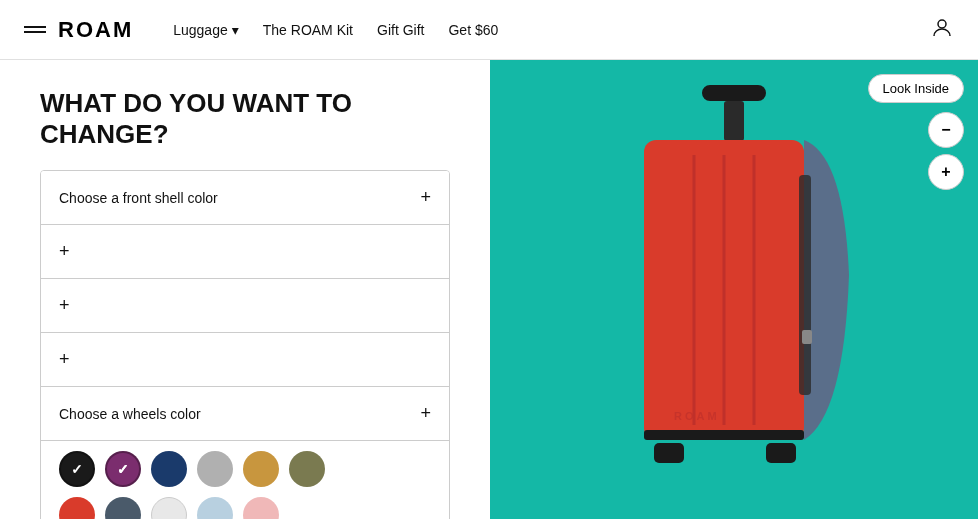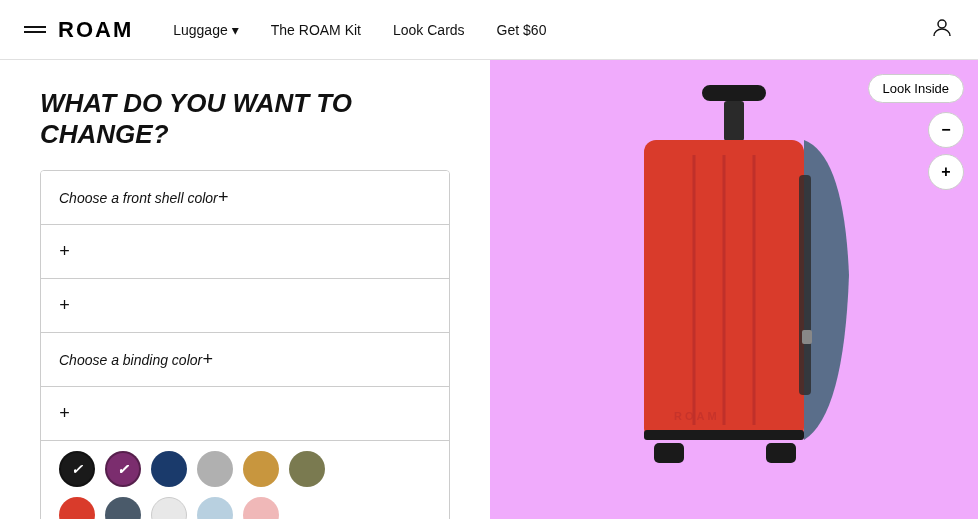--- a/index.html
+++ b/index.html
@@ -11,46 +11,46 @@
       padding: 0 24px; border-bottom: 1px solid #e0e0e0;
       position: relative;
     }
     .nav-logo {
       display: flex; align-items: center; gap: 8px;
       font-weight: 900; font-size: 22px; letter-spacing: 2px;
       margin-right: 40px;
     }
     .logo-lines { display: flex; flex-direction: column; gap: 3px; margin-right: 4px; }
     .logo-line { width: 22px; height: 2px; background: #111; }
-    .nav-links { display: flex; gap: 32px; align-items: center; }
+    .nav-links { display: flex; gap: 24px; align-items: center; }
     .nav-link {
       font-size: 14px; font-weight: 500; color: #111;
       text-decoration: none; cursor: pointer;
       display: flex; align-items: center; gap: 4px;
     }
     .nav-account {
       position: absolute; right: 24px; top: 50%; transform: translateY(-50%);
     }
 
     
     .main { display: flex; height: 459px; }
 
     
-    .left-panel { width: 490px; padding: 28px 40px; overflow-y: auto; font-style: italic; }
+    .left-panel { width: 490px; padding: 28px 40px; overflow-y: auto; }
     .page-title { font-size: 26px; font-weight: 900; text-transform: uppercase; margin-bottom: 20px; color: #111; }
 
     
     .accordion-container {
       border: 1px solid #ccc; border-radius: 4px; overflow: hidden;
     }
     .accordion-item {
       border-bottom: 1px solid #ccc;
       padding: 16px 18px;
       cursor: pointer;
-      display: flex; align-items: center;
+      display: flex; justify-content: space-between; align-items: center;
       background: #fff;
     }
     .accordion-item:last-child { border-bottom: none; }
     .accordion-item-label { font-size: 14px; font-weight: 500; color: #111; }
     .accordion-plus { font-size: 18px; color: #111; font-weight: 300; }
 
     
     .swatch-section {
       padding: 0 18px 16px 18px;
       border-bottom: 1px solid #ccc;
@@ -67,21 +67,21 @@
       position: absolute; top: 50%; left: 50%; transform: translate(-50%, -50%);
       color: #fff; font-size: 14px; font-weight: bold;
     }
     .swatch.selected { border-color: rgba(0,0,0,0.3); }
 
     
     .right-panel {
       flex: 1;
       position: relative;
       display: flex; align-items: center; justify-content: center;
-      background: #f0abfc;
+      background: #14b8a6;
       overflow: hidden;
     }
 
     
     .look-inside-btn {
       position: absolute; top: 14px; right: 14px;
       border: 1px solid #ccc; background: #fff;
       border-radius: 20px; padding: 6px 14px;
       font-size: 13px; cursor: pointer; font-weight: 500;
     }
@@ -112,21 +112,21 @@
   </div>
   <div class="nav-links">
     <a class="nav-link">
       <span>Luggage</span>
       <span>▾</span>
     </a>
     <a class="nav-link">
       <span>The ROAM Kit</span>
     </a>
     <a class="nav-link">
-      <span>Look Cards</span>
+      <span>Gift Gift</span>
     </a>
     <a class="nav-link">
       <span>Get $60</span>
     </a>
   </div>
   <div class="nav-account">
     <svg width="24" height="24" viewBox="0 0 24 24" fill="none" stroke="#111" stroke-width="1.5">
       <circle cx="12" cy="8" r="4"></circle>
       <path d="M4 20c0-4 3.6-7 8-7s8 3 8 7"></path>
     </svg>
@@ -147,25 +147,25 @@
 
       <div class="accordion-item">
         <span class="accordion-plus">+</span>
       </div>
 
       <div class="accordion-item">
         <span class="accordion-plus">+</span>
       </div>
 
       <div class="accordion-item">
-        <span class="accordion-item-label">Choose a binding color</span>
-        <span class="accordion-plus">+</span>
-      </div>
-
-      <div class="accordion-item">
+        <span class="accordion-plus">+</span>
+      </div>
+
+      <div class="accordion-item">
+        <span class="accordion-item-label">Choose a wheels color</span>
         <span class="accordion-plus">+</span>
       </div>
 
       <div class="swatch-section">
         <div class="swatch-row">
           <div class="swatch selected" style="background:#1a1a1a;"></div>
           <div class="swatch selected" style="background:#7b2d6e;">
             <span style="position:absolute;top:50%;left:50%;transform:translate(-50%,-50%);color:#fff;font-size:14px;font-weight:bold;">✓</span>
           </div>
           <div class="swatch" style="background:#1a3a6b;"></div>

